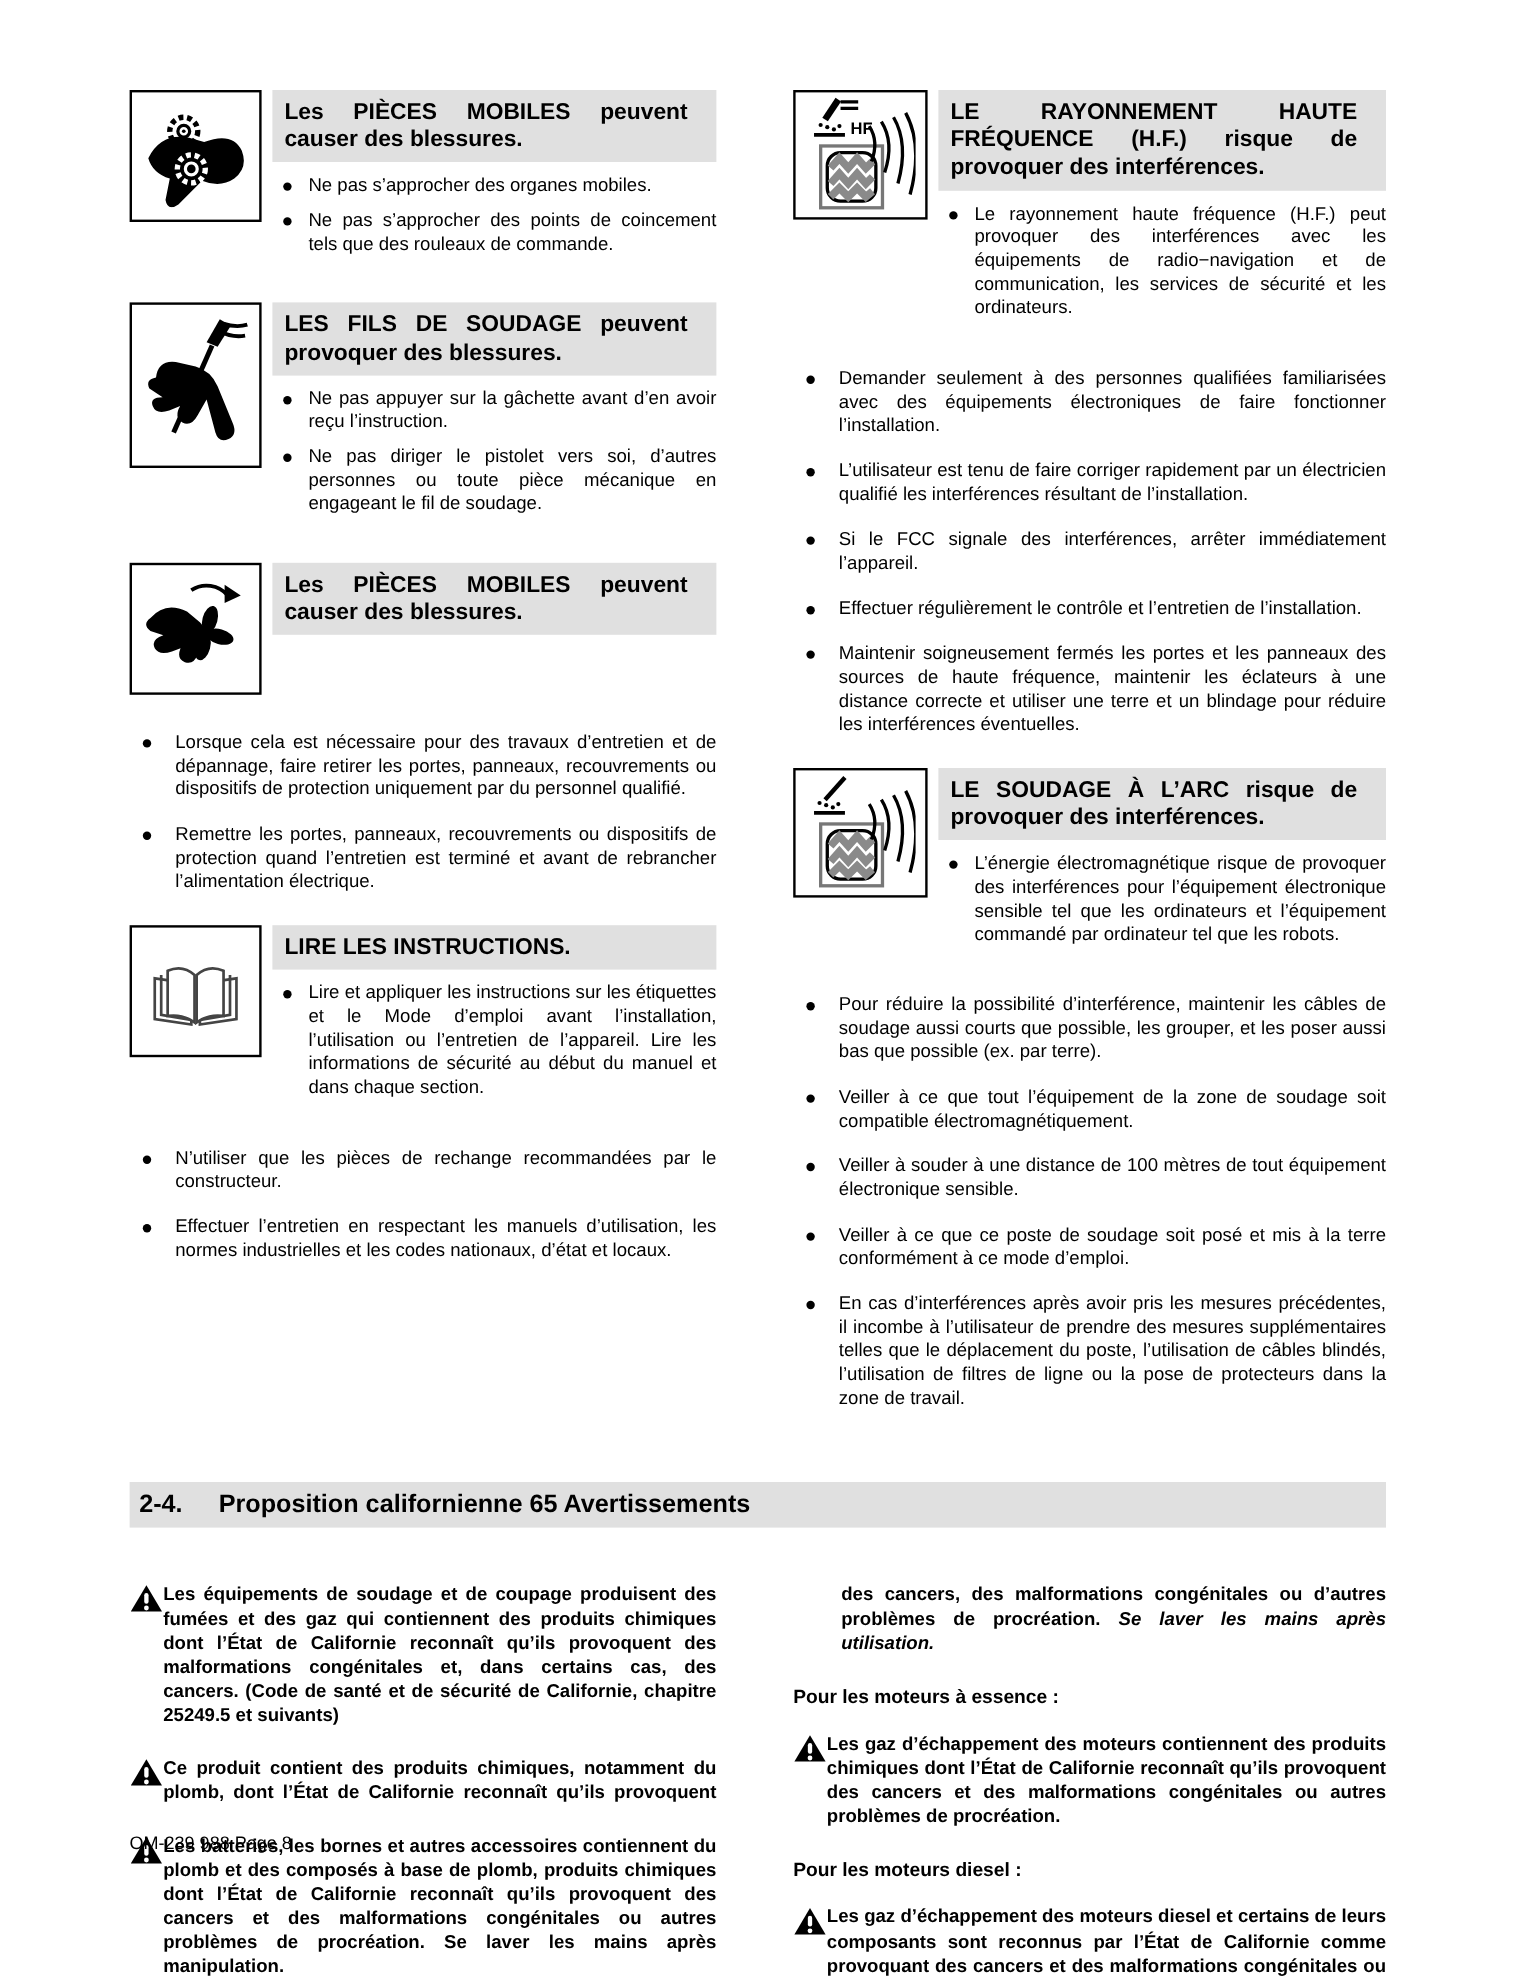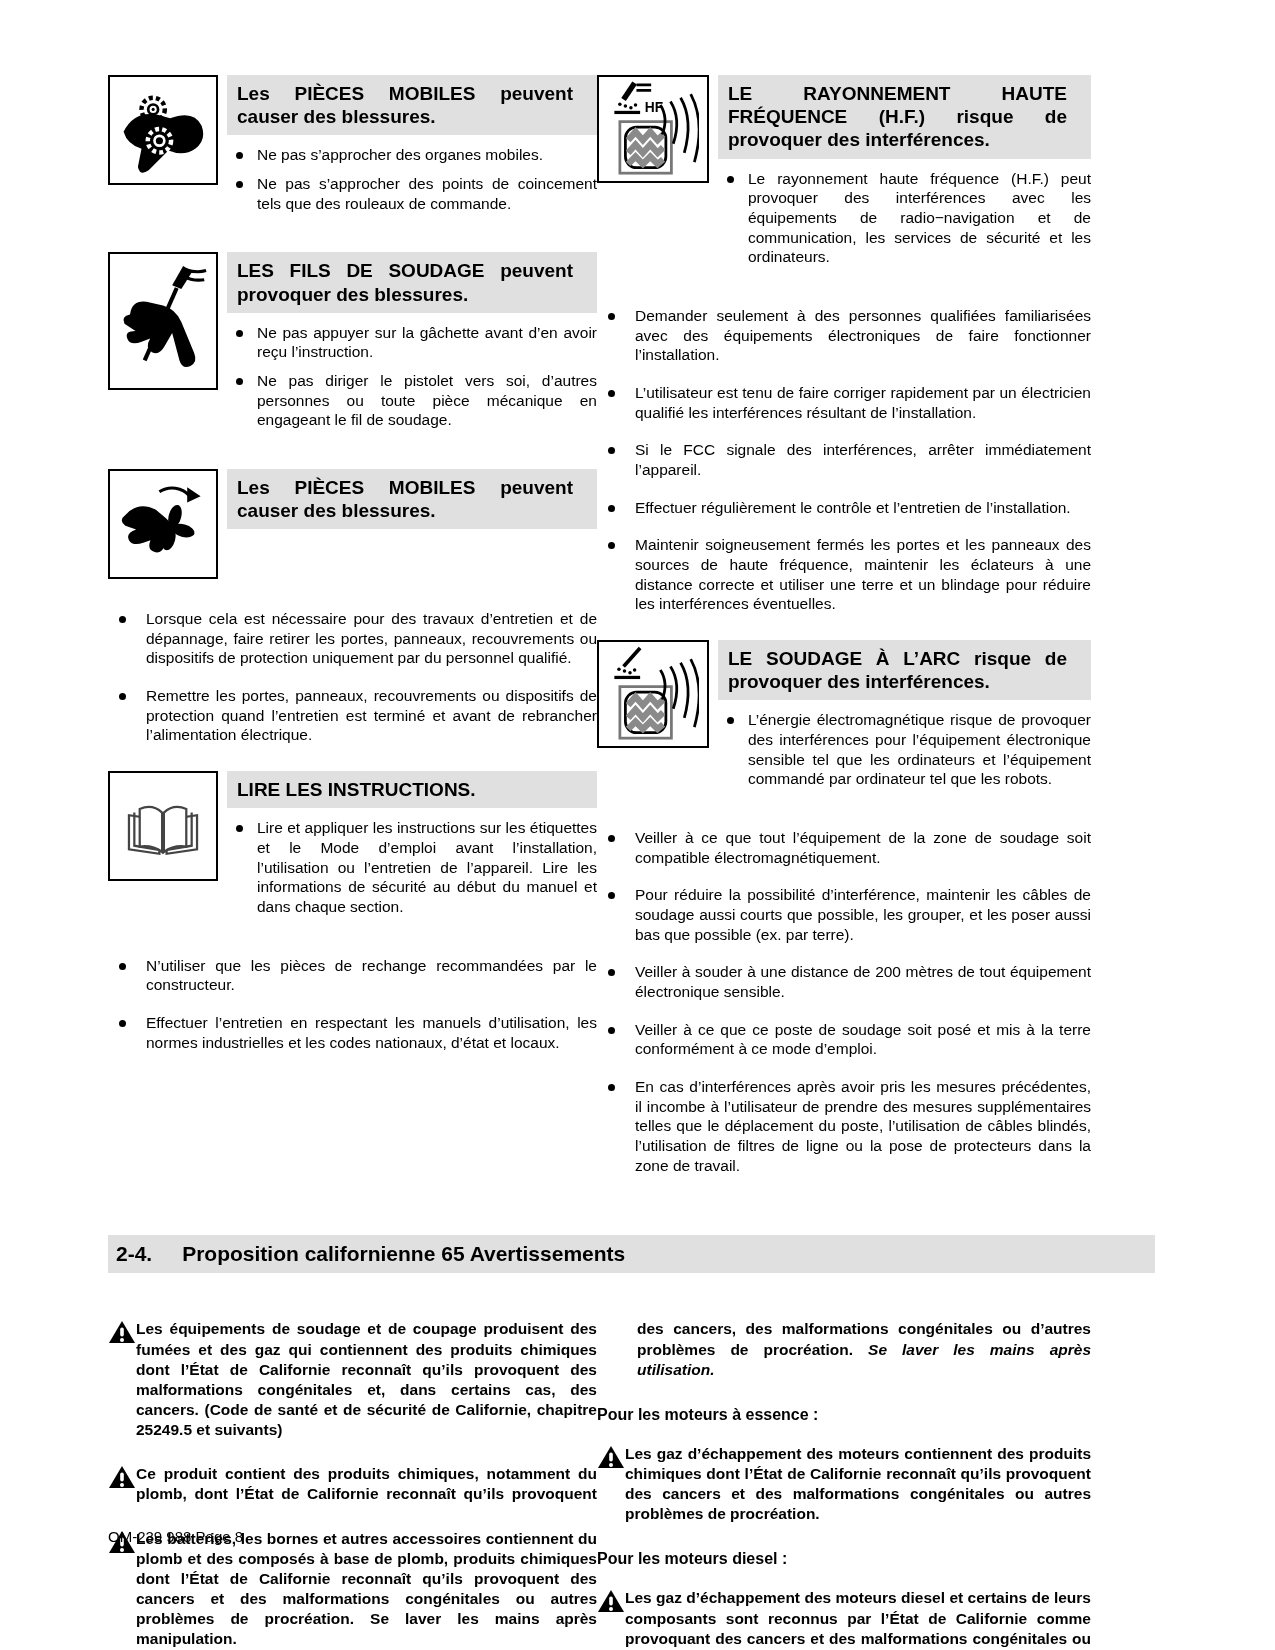--- a/index.html
+++ b/index.html
@@ -1,21 +1,21 @@
 <!DOCTYPE html>
 <html><head>
 <meta charset="utf-8">
 <style>
   html,body{margin:0;padding:0;}
   body{
     width:1275px;height:1650px;position:relative;background:#fff;color:#000;
     font-family:"Liberation Sans", sans-serif;overflow:hidden;
   }
   .sheet{position:absolute;left:108px;top:75px;width:1047px;}
-  .grid{display:grid;grid-template-columns:489px 494px;}
+  .grid{display:grid;grid-template-columns:489px 494px;column-gap:64px;}
   .col{min-width:0;}
 
   
   .wblock{display:flex;align-items:flex-start;margin-bottom:30px;}
   .icon-box{flex:0 0 auto;width:110px;height:110px;border:2.5px solid #000;background:#fff;
     box-sizing:border-box;display:flex;align-items:center;justify-content:center;}
   .icon-box.tall{height:138px;}
   .icon-box.hf{width:112px;height:108px;}
   .wbody{flex:1;margin-left:9px;min-width:0;}
   .wtitle{background:#e0e0e0;font-weight:bold;font-size:19px;line-height:1.22;
@@ -225,23 +225,23 @@
         </div>
         <div class="wbody">
           <div class="wtitle">LE SOUDAGE À L’ARC risque de provoquer des interférences.</div>
           <ul class="wbullets">
             <li>L’énergie électromagnétique risque de provoquer des interférences pour l’équipement électronique sensible tel que les ordinateurs et l’équipement commandé par ordinateur tel que les robots.</li>
           </ul>
         </div>
       </div>
 
       <ul class="loose">
+        <li>Pour réduire la possibilité d’interférence, maintenir les câbles de soudage aussi courts que possible, les grouper, et les poser aussi bas que possible (ex. par terre).</li>
         <li>Veiller à ce que tout l’équipement de la zone de soudage soit compatible électromagnétiquement.</li>
-        <li>Pour réduire la possibilité d’interférence, maintenir les câbles de soudage aussi courts que possible, les grouper, et les poser aussi bas que possible (ex. par terre).</li>
-        <li>Veiller à souder à une distance de 200 mètres de tout équipement électronique sensible.</li>
+        <li>Veiller à souder à une distance de 100 mètres de tout équipement électronique sensible.</li>
         <li>Veiller à ce que ce poste de soudage soit posé et mis à la terre conformément à ce mode d’emploi.</li>
         <li>En cas d’interférences après avoir pris les mesures précédentes, il incombe à l’utilisateur de prendre des mesures supplémentaires telles que le déplacement du poste, l’utilisation de câbles blindés, l’utilisation de filtres de ligne ou la pose de protecteurs dans la zone de travail.</li>
       </ul>
     </div>
   </div>
 
   <div class="section-bar">
     <span class="section-number">2-4.</span>
     <span>Proposition californienne 65 Avertissements</span>
   </div>

